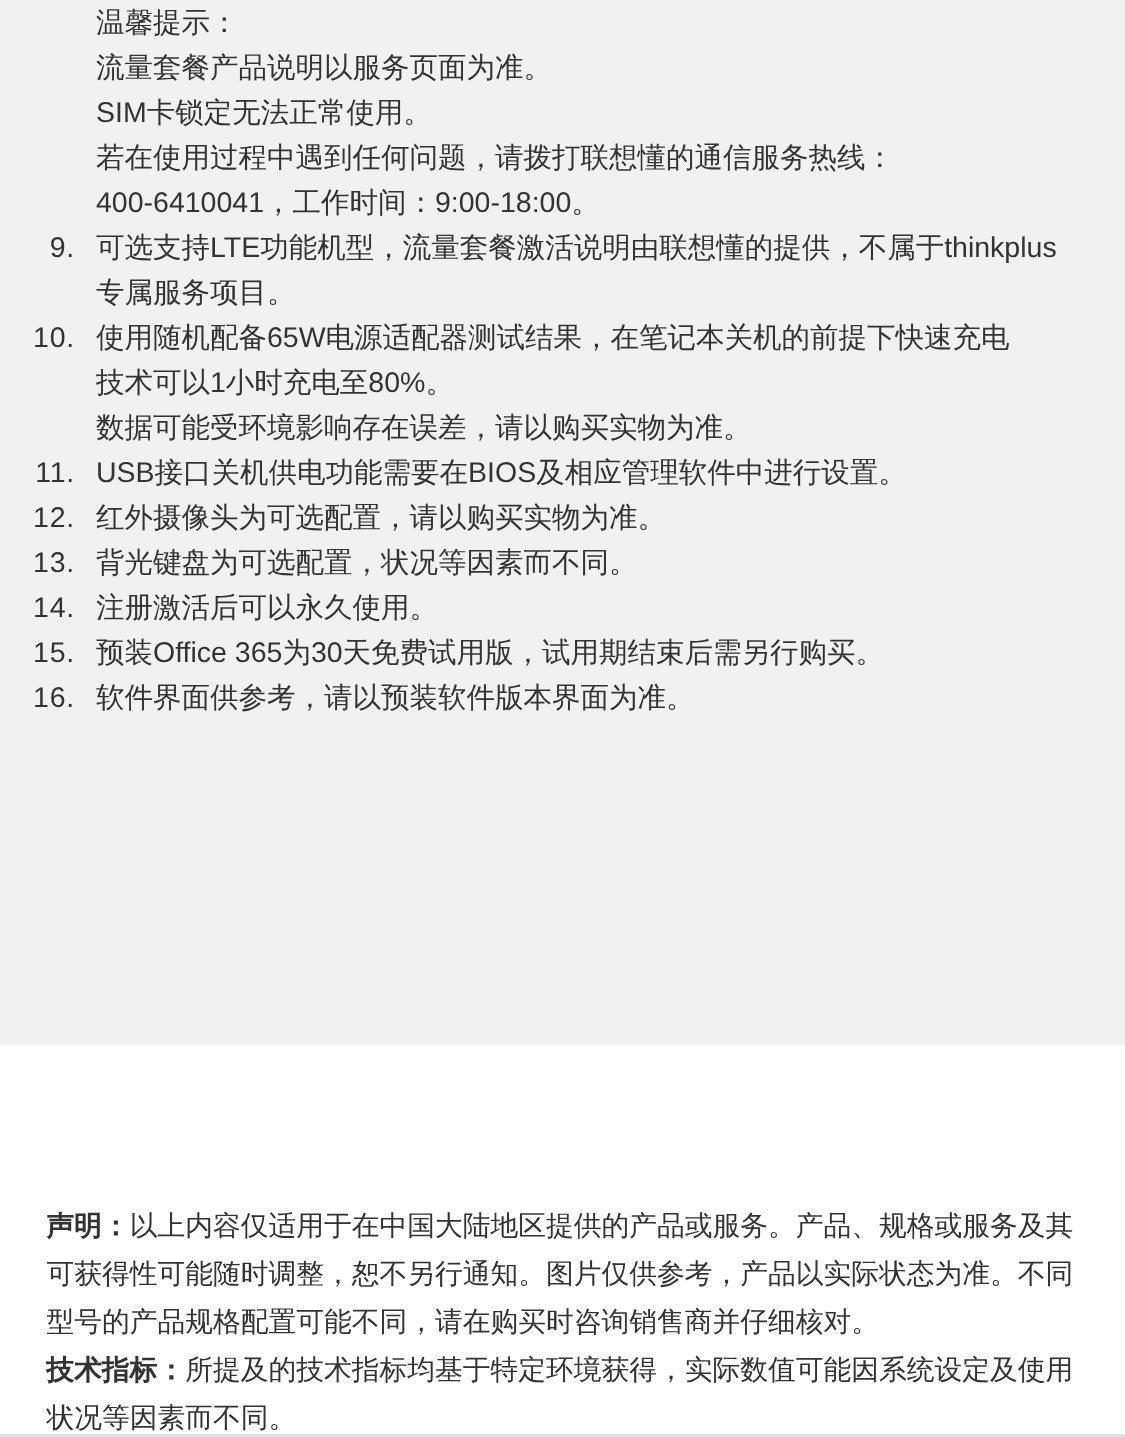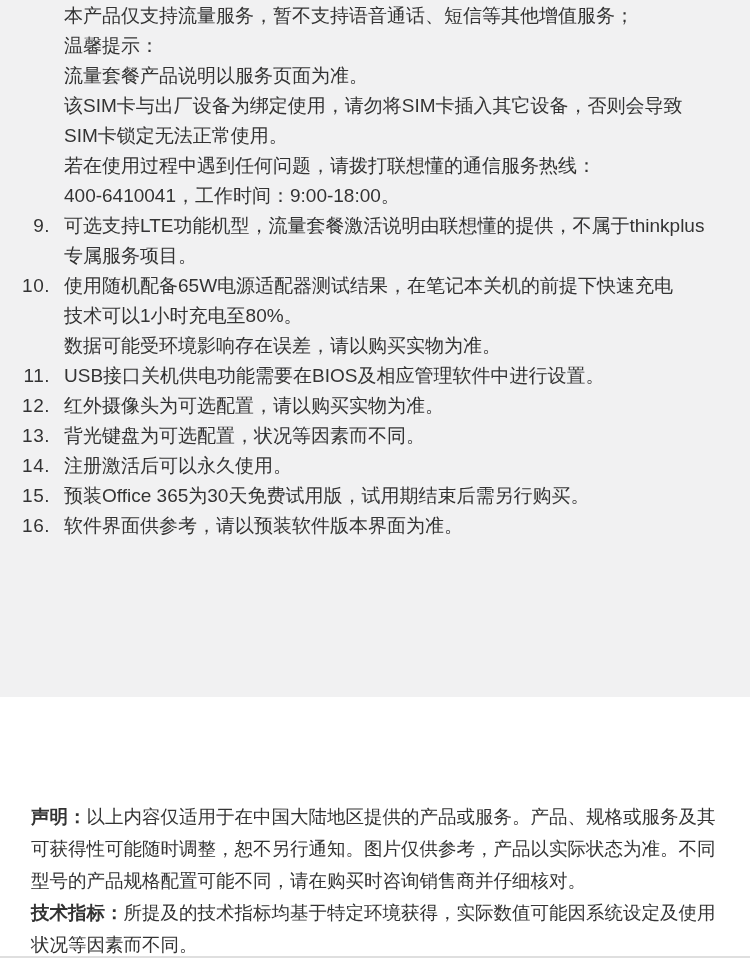--- a/index.html
+++ b/index.html
@@ -78,33 +78,25 @@
 </style>
 </head>
 <body>
 
 <div class="page">
 
   <div class="top-section">
     <div class="notes-list">
         <div class="note-row">
           <span class="note-num"></span>
-          <span class="note-text">本产品仅支持流量服务，暂不支持语音通话、短信等其他增值服务；</span>
-        </div>
-        <div class="note-row">
-          <span class="note-num"></span>
           <span class="note-text">温馨提示：</span>
         </div>
         <div class="note-row">
           <span class="note-num"></span>
           <span class="note-text">流量套餐产品说明以服务页面为准。</span>
-        </div>
-        <div class="note-row">
-          <span class="note-num"></span>
-          <span class="note-text">该SIM卡与出厂设备为绑定使用，请勿将SIM卡插入其它设备，否则会导致</span>
         </div>
         <div class="note-row">
           <span class="note-num"></span>
           <span class="note-text">SIM卡锁定无法正常使用。</span>
         </div>
         <div class="note-row">
           <span class="note-num"></span>
           <span class="note-text">若在使用过程中遇到任何问题，请拨打联想懂的通信服务热线：</span>
         </div>
         <div class="note-row">

